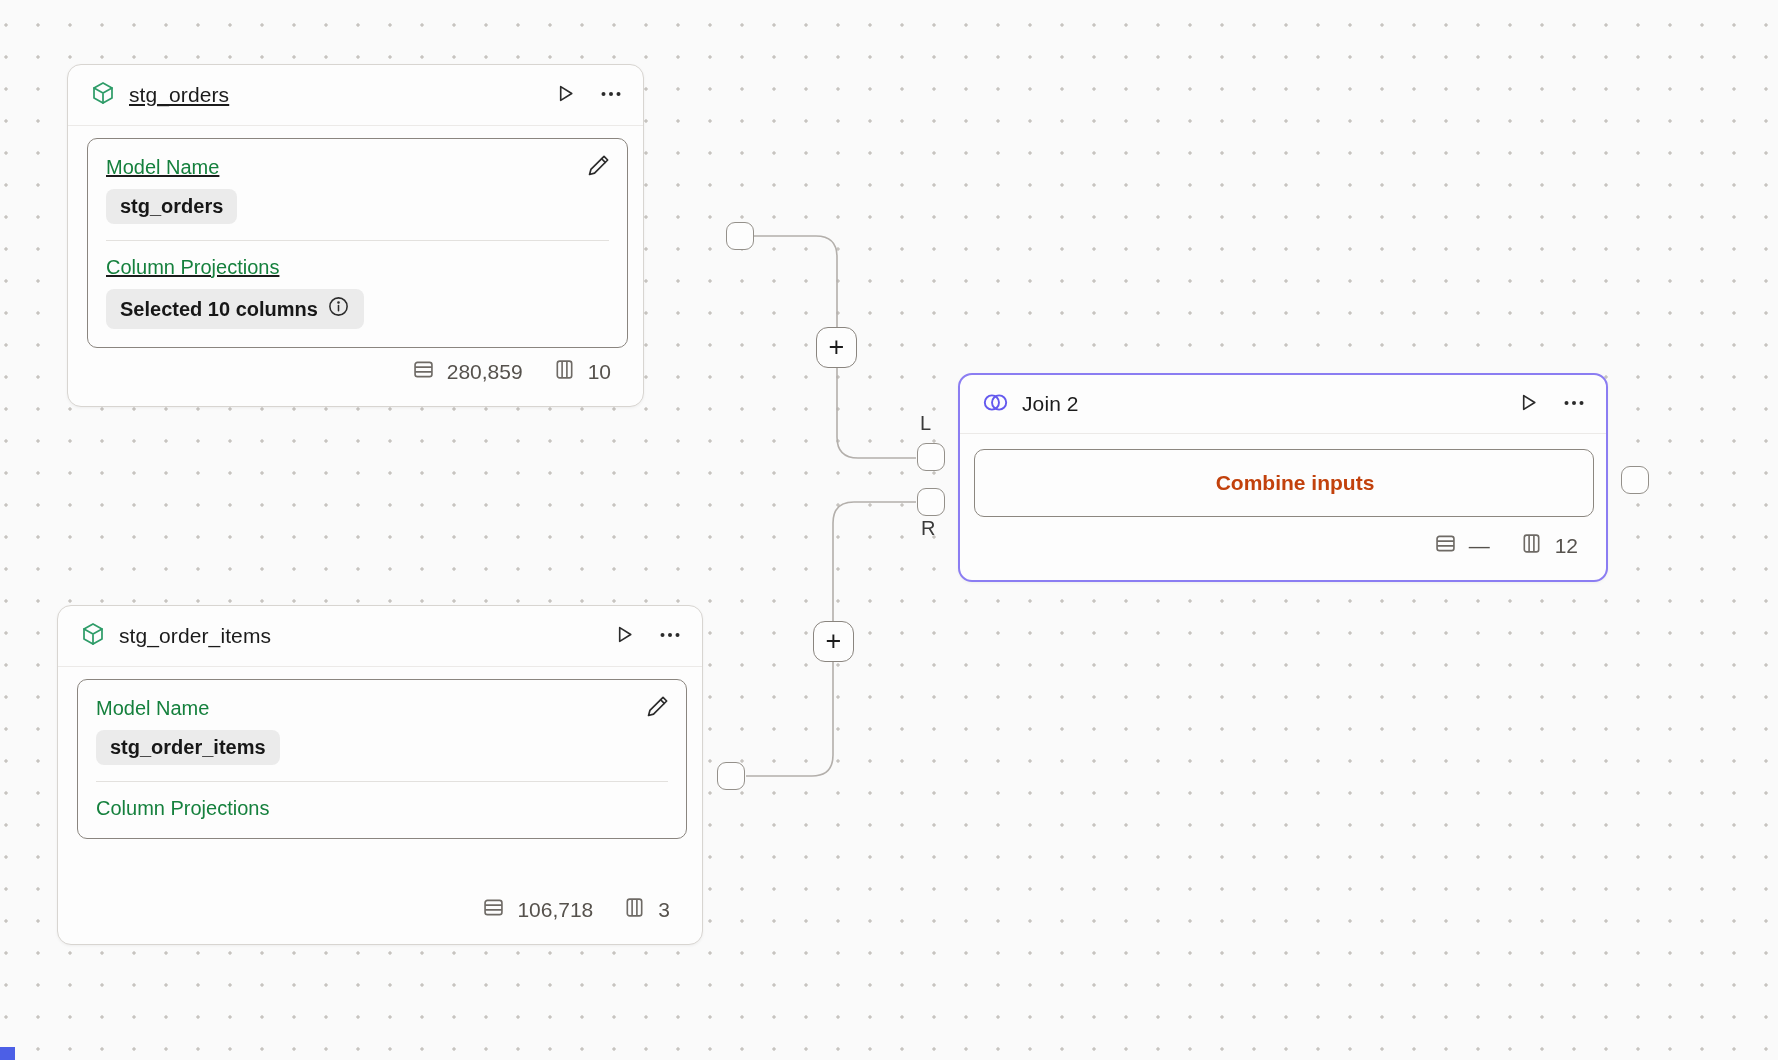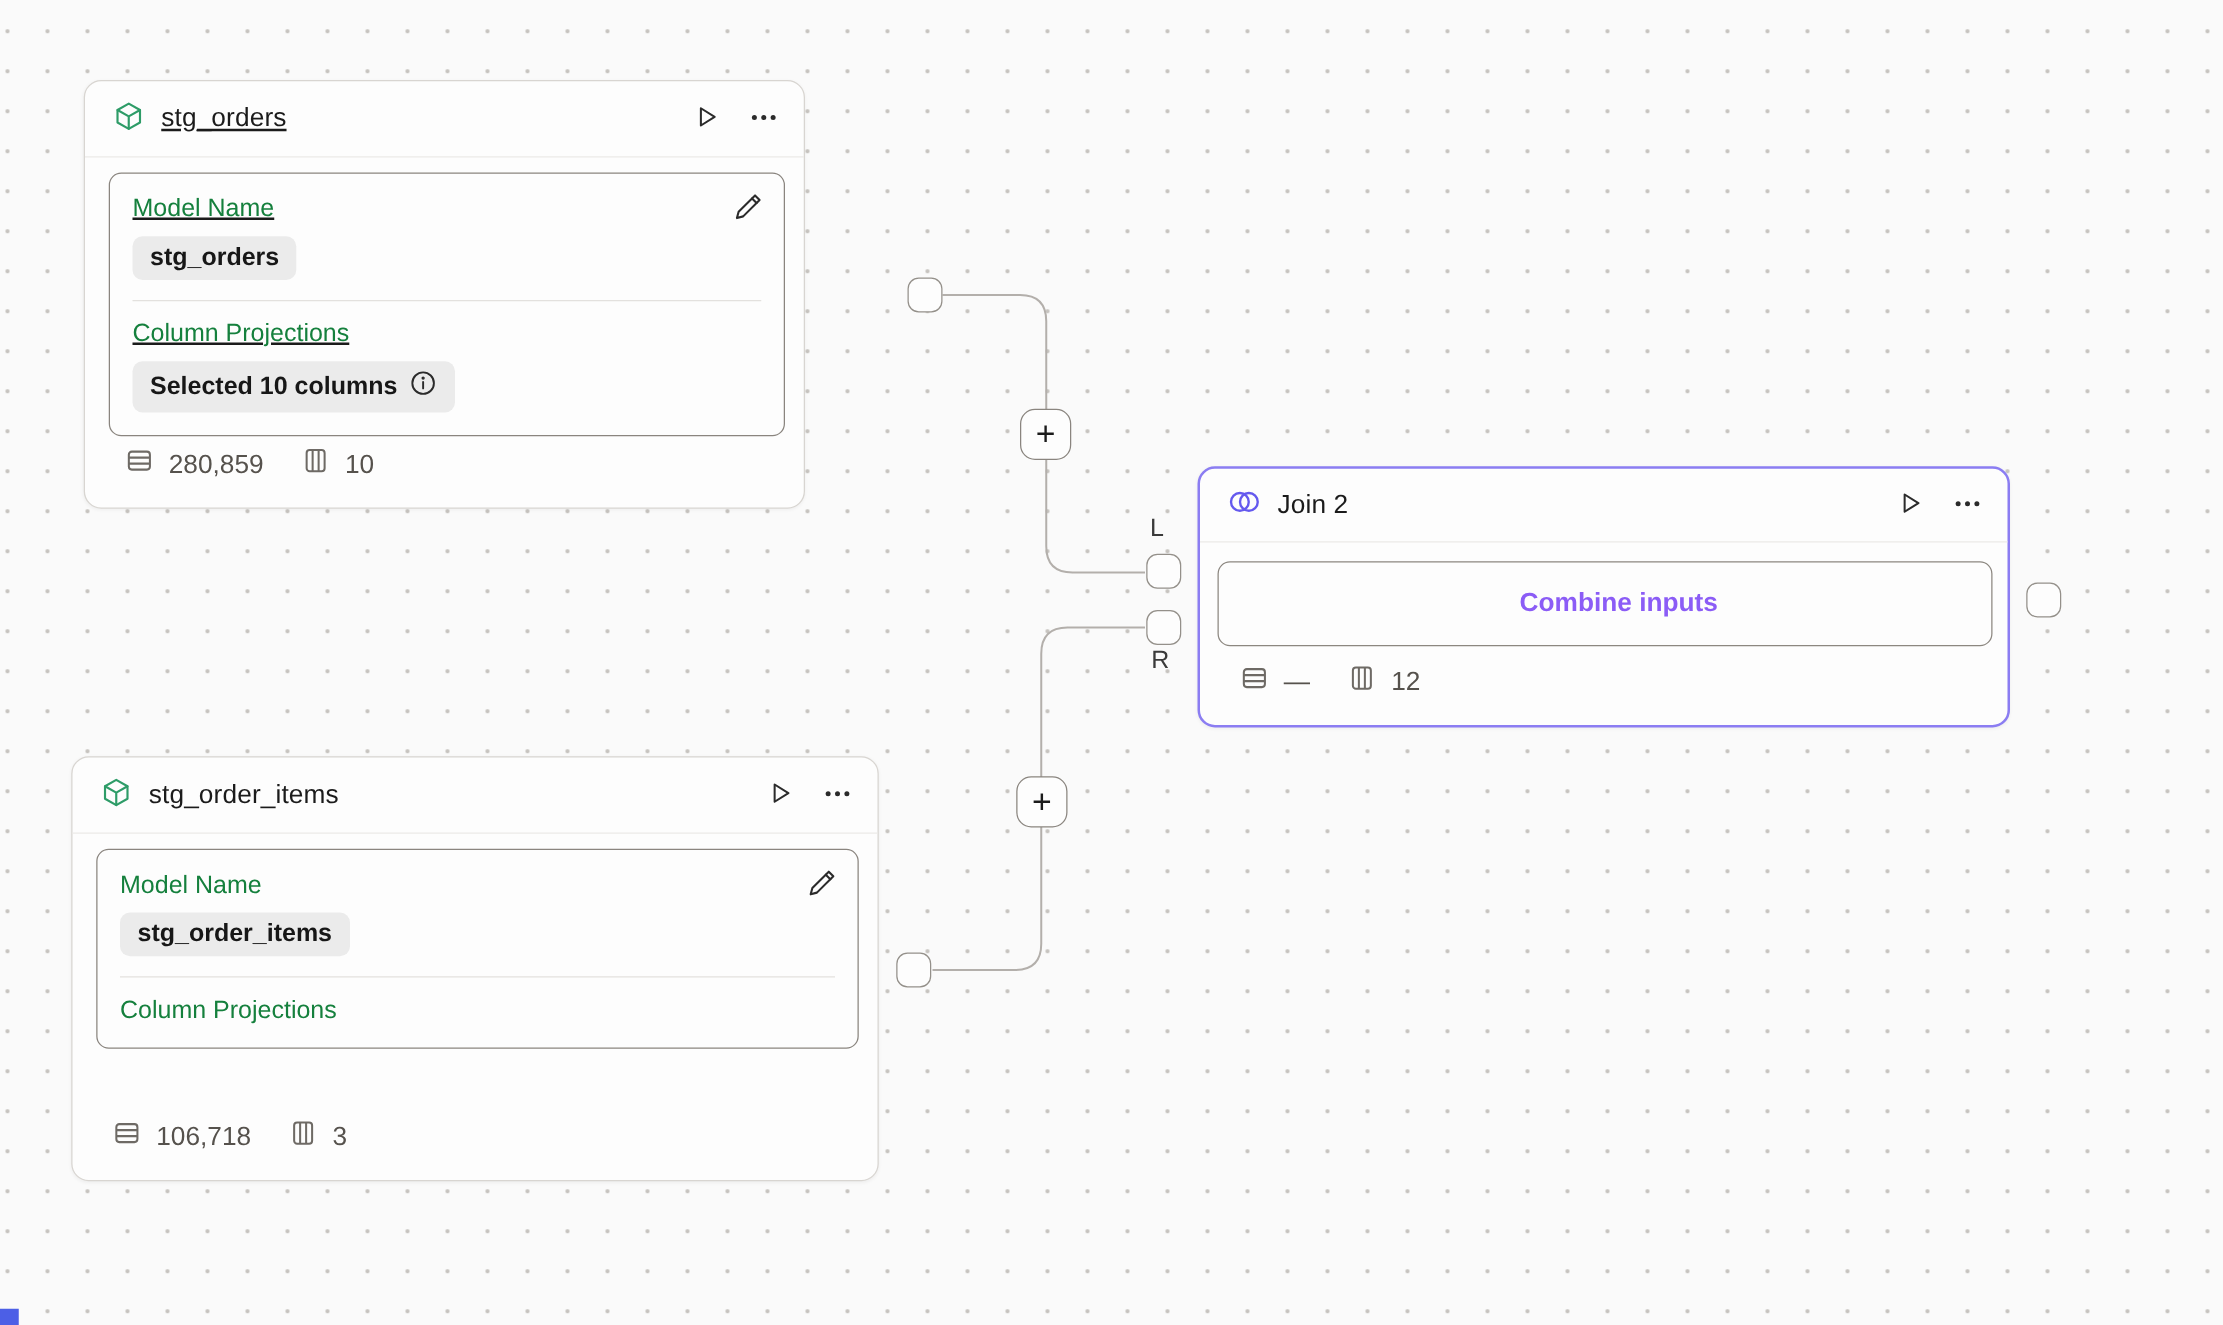--- a/index.html
+++ b/index.html
@@ -45,30 +45,30 @@
   .badge {
     display:inline-flex; align-items:center; gap:9px;
     background:#ebebeb; border-radius:8px;
     padding:6px 14px; margin-top:10px;
     font-size:20px; font-weight:700; color:#171717;
   }
   .inner-divider { border:none; border-top:1px solid #e3e1de; margin:16px 0 14px 0; }
 
   .node-footer {
     position:absolute; left:0; right:0; bottom:0;
-    display:flex; align-items:center;
+    display:flex; justify-content:flex-end; align-items:center;
     gap:30px; padding:14px 32px 20px 32px;
   }
   .stat { display:flex; align-items:center; gap:12px; font-size:21px; font-weight:500; color:#56524d; }
 
   .combine-btn {
     display:block; width:620px; height:68px; margin:15px 15px 0 14px;
     background:#fdfdfd; border:1.5px solid #8c8780; border-radius:10px;
     font-family:"Liberation Sans", sans-serif;
-    font-size:21px; font-weight:700; color:#8b5cf6; cursor:pointer;padding-left:22px;
+    font-size:21px; font-weight:700; color:#c2410c; cursor:pointer;padding-left:22px;
   }
 
   .port {
     position:absolute; width:28px; height:28px;
     background:#fdfdfd; border:1.6px solid #94908a; border-radius:9px;
   }
   .plus-btn {
     position:absolute; width:41px; height:41px;
     background:#fdfdfd; border:1.6px solid #8a857f; border-radius:12px;
     display:flex; align-items:center; justify-content:center;

